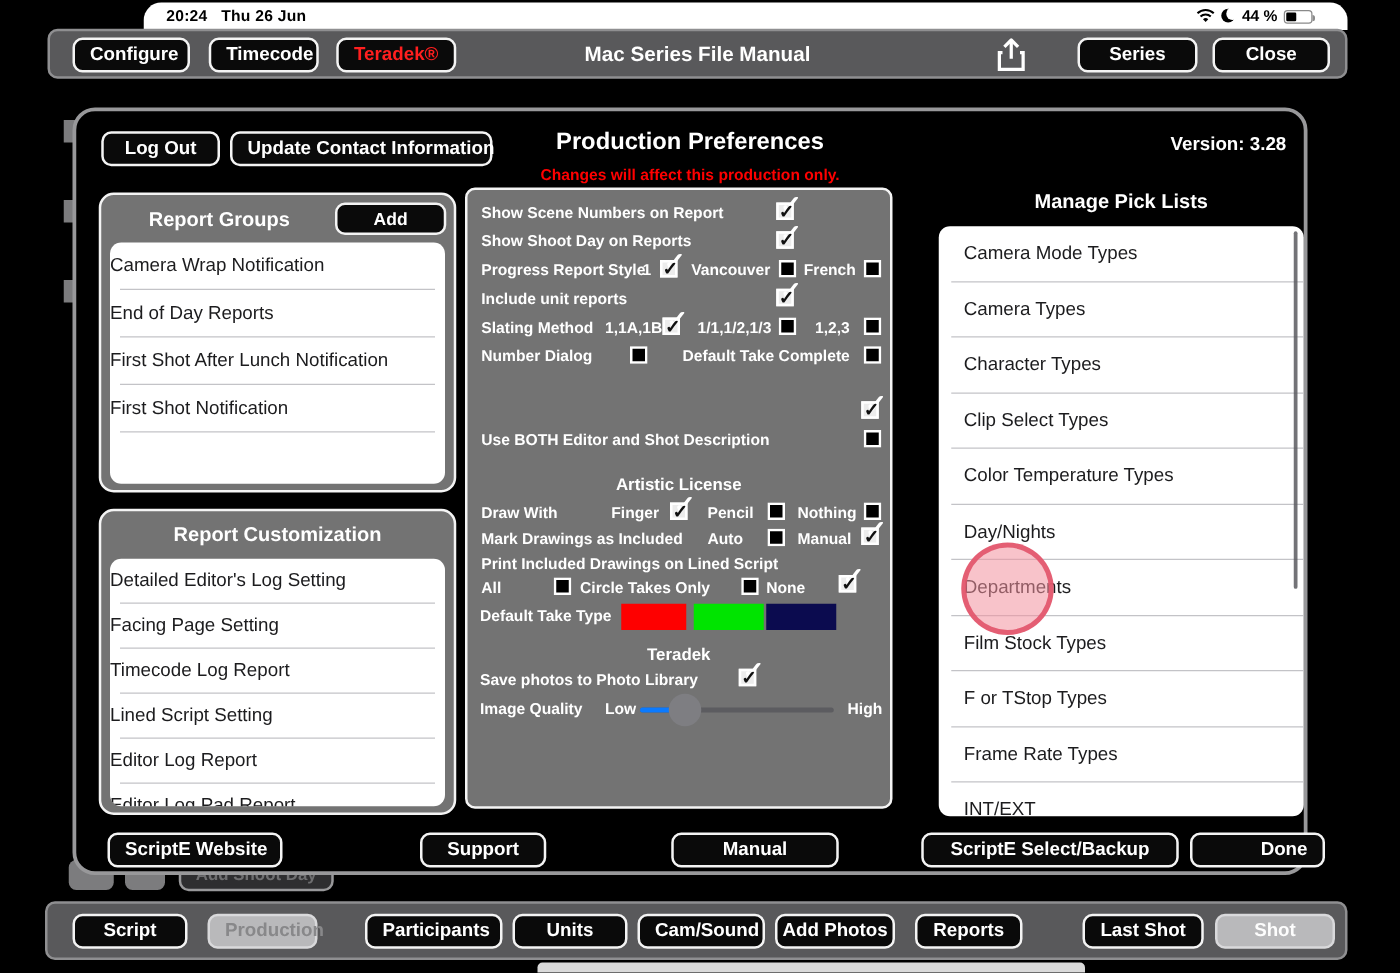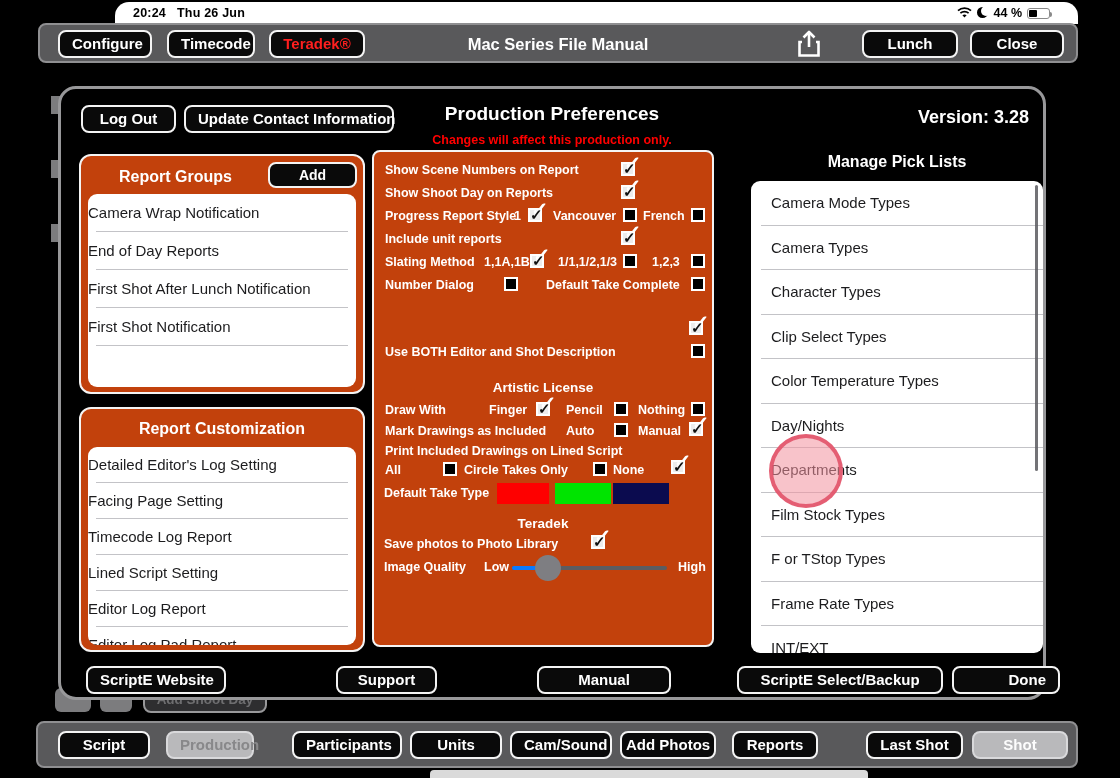--- a/index.html
+++ b/index.html
@@ -22,23 +22,23 @@
   .bottombar { position:absolute; left:36px; top:721px; width:1042px; height:47px; background:#59595b; border:2px solid #8f8f91; border-radius:8px; display:flex; align-items:center; }
   .btn { display:inline-block; background:#0a0a0a; border:2px solid #f4f4f4; border-radius:8px; color:#fff; font-weight:bold; font-size:15px; text-align:center; padding:3px 12px; line-height:18px; white-space:nowrap; }
   .btn.gray-active { background:#b9b9bb; color:#88888a; border-color:#d9d9db; }
   .btn.gray-disabled { background:#b9b9bb; color:#fdfdfd; border-color:#d9d9db; }
   .tb-title { position:absolute; left:0; right:0; top:10px; text-align:center; color:#fff; font-weight:bold; font-size:16.5px; }
 
   
   .dialog { position:absolute; left:58px; top:86px; width:988px; height:614px; background:#000; border:3px solid #98989a; border-radius:18px; z-index:5;text-decoration:underline; }
   .dlg-title { position:absolute; left:0; right:0; top:14px; text-align:center; color:#fff; font-weight:bold; font-size:19px; }
   .dlg-sub { position:absolute; left:0; right:0; top:44px; text-align:center; font-weight:bold; font-size:12.5px; }
-  .dlg-version { position:absolute; right:14px; top:18px; color:#fff; font-weight:bold; font-size:18px; }
-
-  .panel { position:absolute; background:#c2410c; border:2px solid #f4f4f4; border-radius:12px; }
+  .dlg-version { position:absolute; right:14px; top:18px; color:#fff; font-weight:bold; font-size:15px; }
+
+  .panel { position:absolute; background:#737373; border:2px solid #f4f4f4; border-radius:12px; }
   .panel-title { color:#fff; font-weight:bold; font-size:16px; }
   .wlist { position:absolute; background:#fff; border-radius:9px; overflow:hidden; }
   .li { position:relative; color:#1c1c1e; font-size:15px; }
   .li::after { content:""; position:absolute; left:8px; right:8px; bottom:0; height:1px; background:#c3c3c7; }
 
   
   .ml { position:absolute; color:#fff; font-weight:bold; font-size:12.5px; white-space:nowrap; }
   .mc { position:absolute; left:0; width:100%; text-align:center; color:#fff; font-weight:bold; font-size:13.5px; }
   .chk { position:absolute; width:14px; height:14px; border:2px solid #fff; background:#000; }
   .chk.checked { background:#ececec; }
@@ -94,21 +94,21 @@
   <span class="btn abs" style="left:127px;top:5px;width:88px;">Timecode</span>
   <span class="btn abs" style="left: 229px; top: 5px; width: 96px; color: rgb(255, 31, 31);">Teradek®</span>
   <div class="tb-title">Mac Series File Manual</div>
   <span class="abs" style="left:753px;top:3px;">
     <svg width="32" height="32" viewBox="0 0 32 32">
         <path d="M16 4 L16 19" stroke="#fff" stroke-width="2.6" fill="none"></path>
         <path d="M10.5 9.5 L16 4 L21.5 9.5" stroke="#fff" stroke-width="2.6" fill="none" stroke-linejoin="round"></path>
         <path d="M9 14 L6.5 14 L6.5 27.5 L25.5 27.5 L25.5 14 L23 14" stroke="#fff" stroke-width="2.6" fill="none"></path>
       </svg>
   </span>
-  <span class="btn abs" style="left:822px;top:5px;width:96px;">Lunch</span>
+  <span class="btn abs" style="left:822px;top:5px;width:96px;">Series</span>
   <span class="btn abs" style="left:930px;top:5px;width:94px;">Close</span>
 </div>
 
 <span class="peek-tab" style="left:51px;top:96px;"></span>
 <span class="peek-tab" style="left:51px;top:160px;"></span>
 <span class="peek-tab" style="left:51px;top:224px;"></span>
 <span class="peek peek-stub" style="left:55px;top:688px;width:36px;height:24px;"></span>
 <span class="peek peek-stub" style="left:100px;top:688px;width:32px;height:24px;"></span>
 <span class="peek peek-btn" style="left:143px;top:686px;width:124px;height:27px;">Add Shoot Day</span>
 <div class="bottom-strip"></div>

